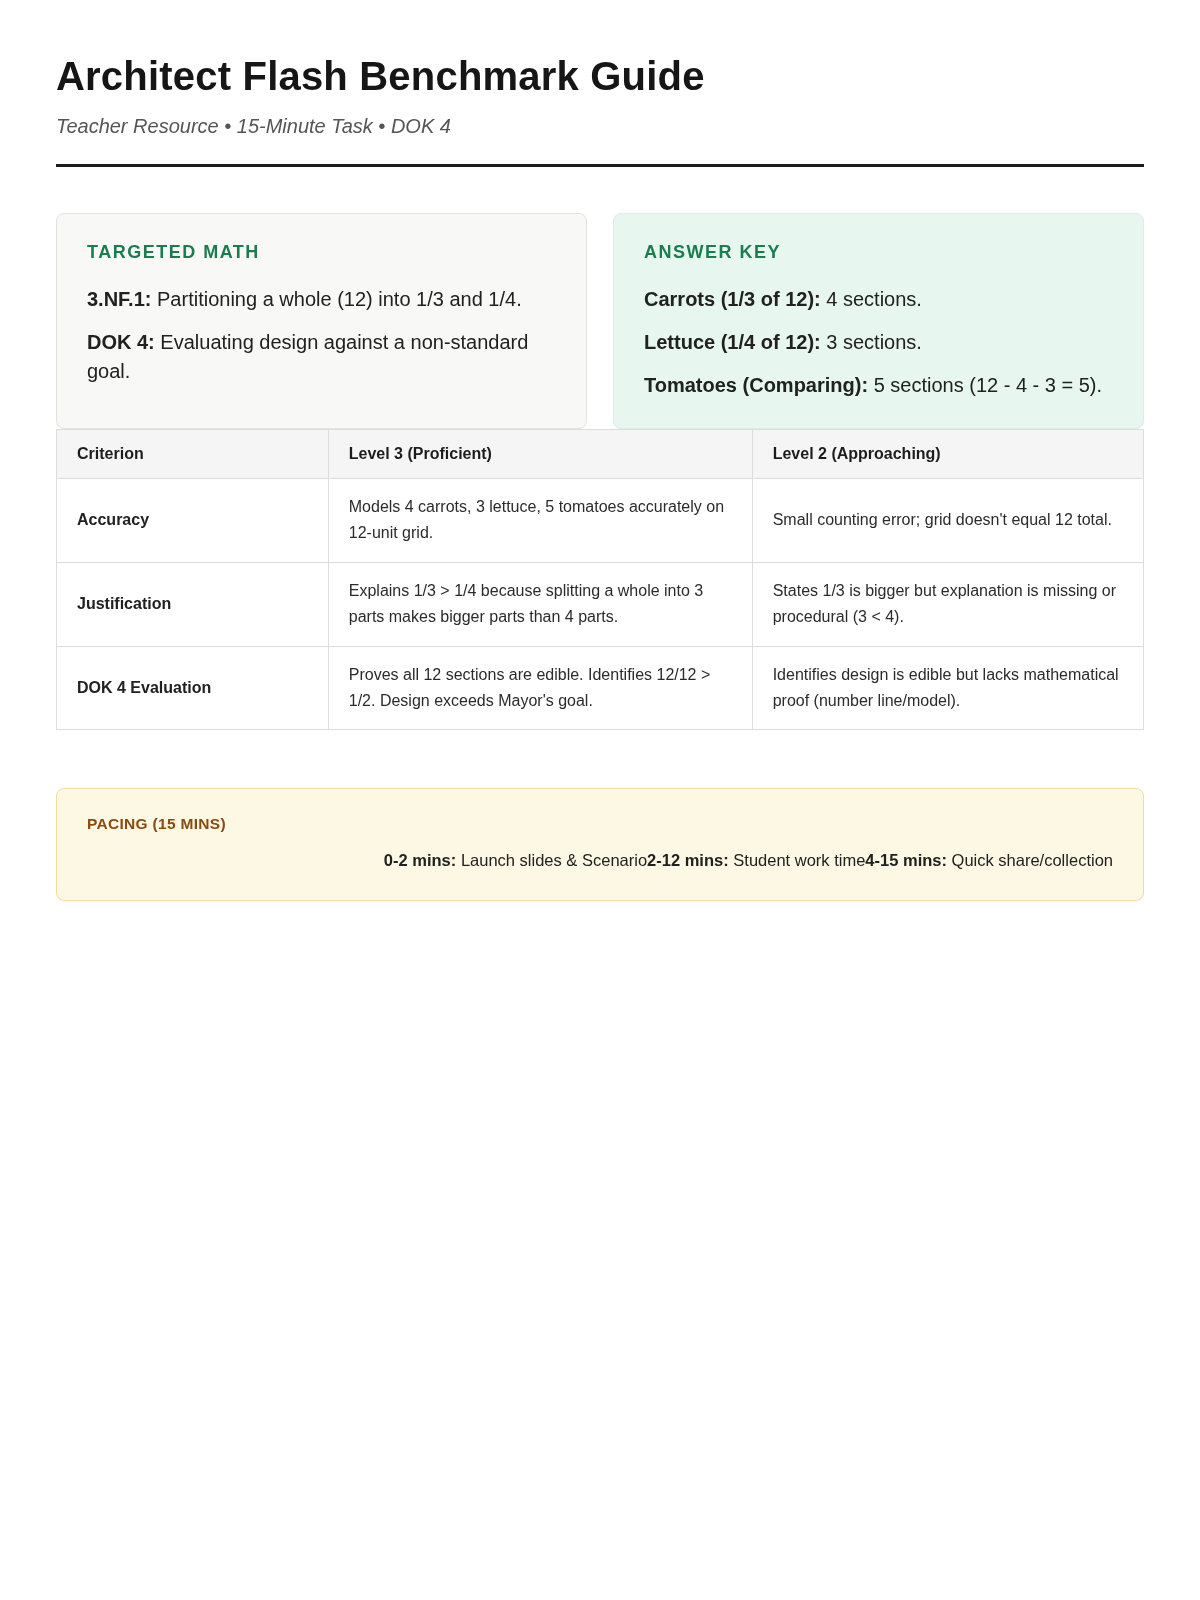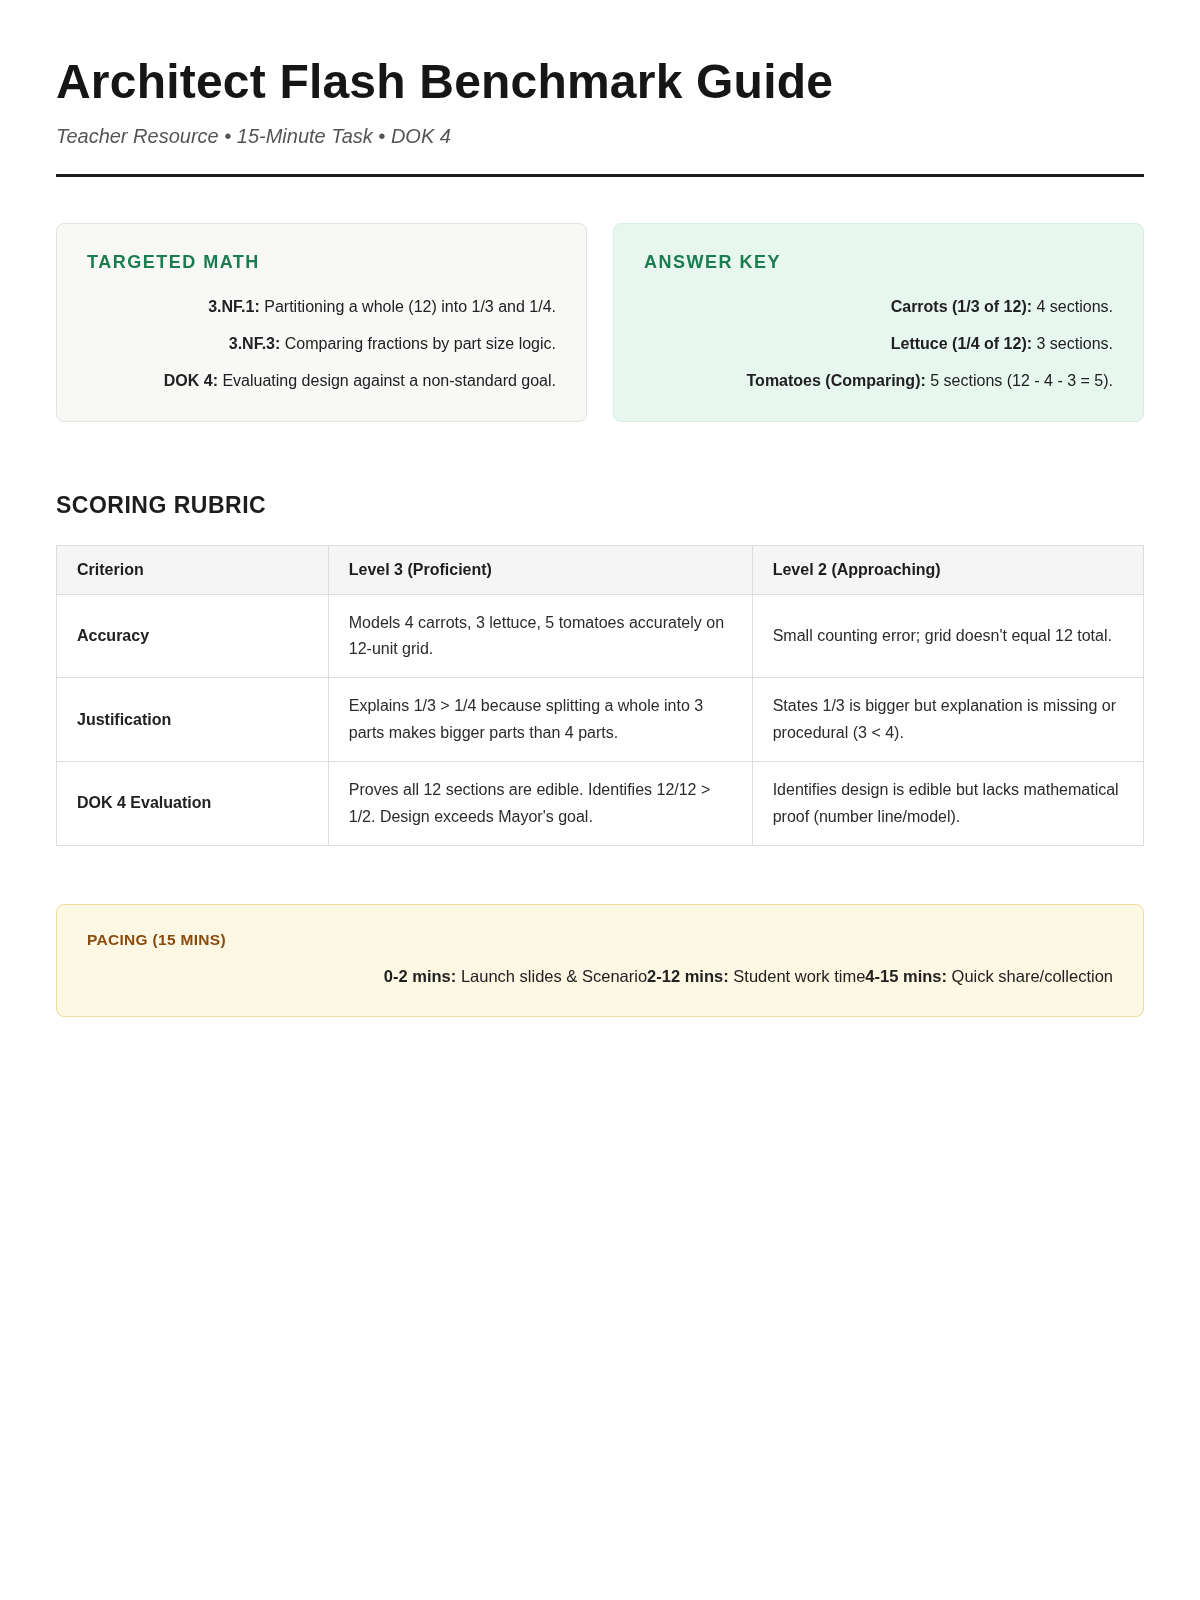--- a/index.html
+++ b/index.html
@@ -20,21 +20,21 @@
   html,body{margin:0;padding:0;background:#ffffff;}
   body{
     width:1200px;
     min-height:1600px;
     font-family:"Liberation Sans",sans-serif;
     color:var(--ink);
   }
   .page{padding:54px 56px 40px 56px;}
 
   .title{
-    font-size:48px;
+    font-size:40px;
     font-weight:700;
     letter-spacing:.2px;
     margin:0 0 16px 0;
     color:#161616;
   }
   .subtitle{
     font-style:italic;
     font-size:20px;
     color:var(--muted);
     margin:0 0 26px 0;
@@ -49,21 +49,21 @@
   .box{flex:1;border-radius:8px;padding:28px 30px;}
   .box.gray{background:var(--box-gray-bg);border:1px solid var(--box-gray-border);}
   .box.mint{background:var(--box-mint-bg);border:1px solid var(--box-mint-border);}
   .box h2{
     margin:0 0 22px 0;
     font-size:18px;
     letter-spacing:1.5px;
     color:var(--green);
     font-weight:700;
   }
-  .box p{margin:0 0 14px 0;font-size:16px;line-height:1.45;text-align:right;}
+  .box p{margin:0 0 14px 0;font-size:20px;line-height:1.45;}
   .box p:last-child{margin-bottom:0;}
 
   .section-heading{
     font-size:23px;
     font-weight:700;
     letter-spacing:.5px;
     margin:70px 0 26px 0;
     color:#1d1d1d;
   }
 
@@ -110,34 +110,32 @@
 
   <h1 class="title">Architect Flash Benchmark Guide</h1>
   <p class="subtitle">Teacher Resource • 15-Minute Task • DOK 4</p>
   <hr class="rule">
 
   <div class="boxes">
 
     <section class="box gray">
       <h2>TARGETED MATH</h2>
       <p><strong>3.NF.1:</strong> <span>Partitioning a whole (12) into 1/3 and 1/4.</span></p>
-      <p><strong>3.NF.3:</strong> <span>Comparing fractions by part size logic.</span></p>
       <p><strong>DOK 4:</strong> <span>Evaluating design against a non-standard goal.</span></p>
     </section>
 
     <section class="box mint">
       <h2>ANSWER KEY</h2>
       <p><strong>Carrots (1/3 of 12):</strong> <span>4 sections.</span></p>
       <p><strong>Lettuce (1/4 of 12):</strong> <span>3 sections.</span></p>
       <p><strong>Tomatoes (Comparing):</strong> <span>5 sections (12 - 4 - 3 = 5).</span></p>
     </section>
 
   </div>
 
-  <h2 class="section-heading">SCORING RUBRIC</h2>
 
   <table>
     <colgroup>
       <col class="c1">
         <col class="c2">
         <col class="c3">
     </colgroup>
     <thead>
       <tr>
         <th>Criterion</th>

